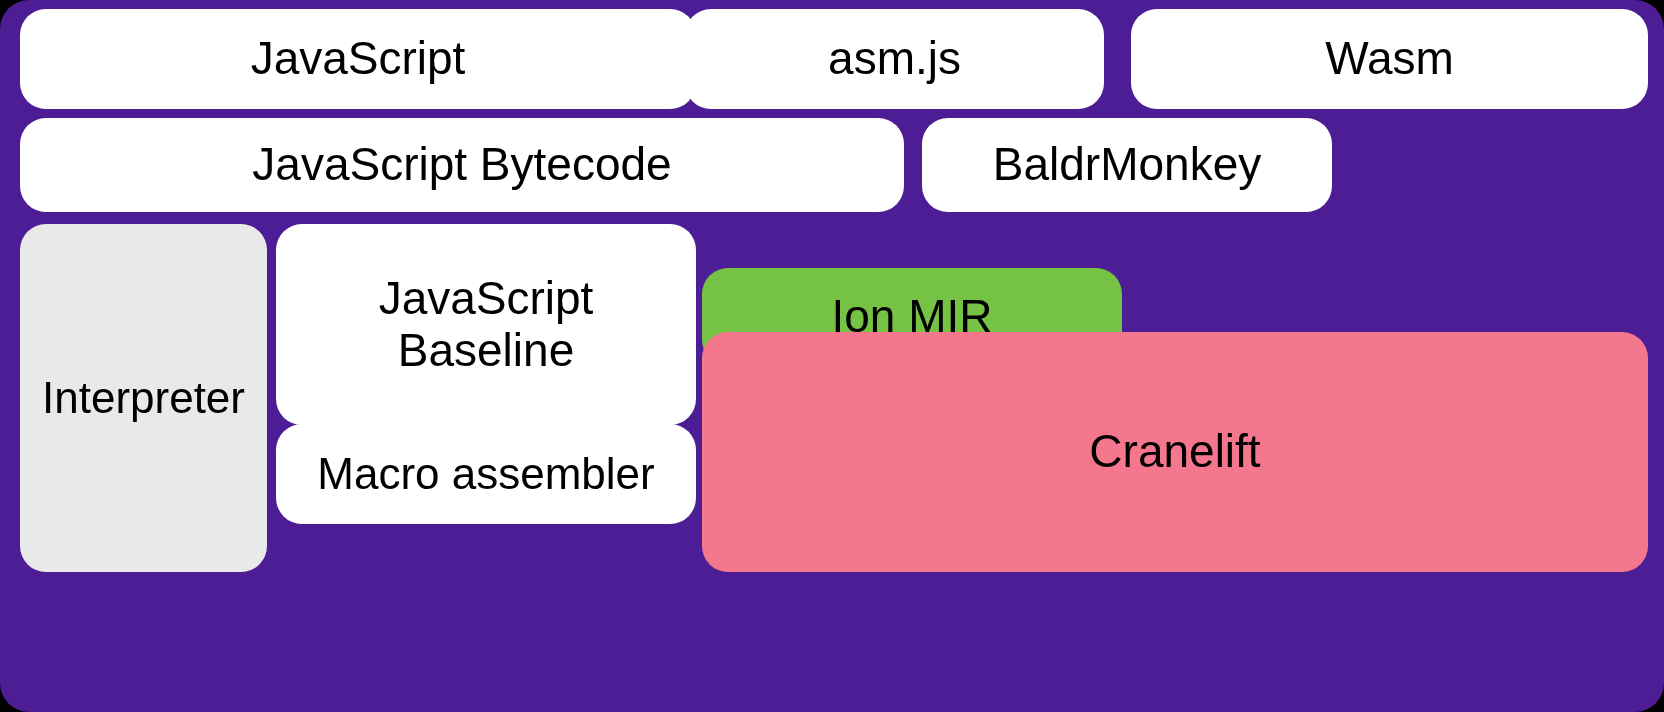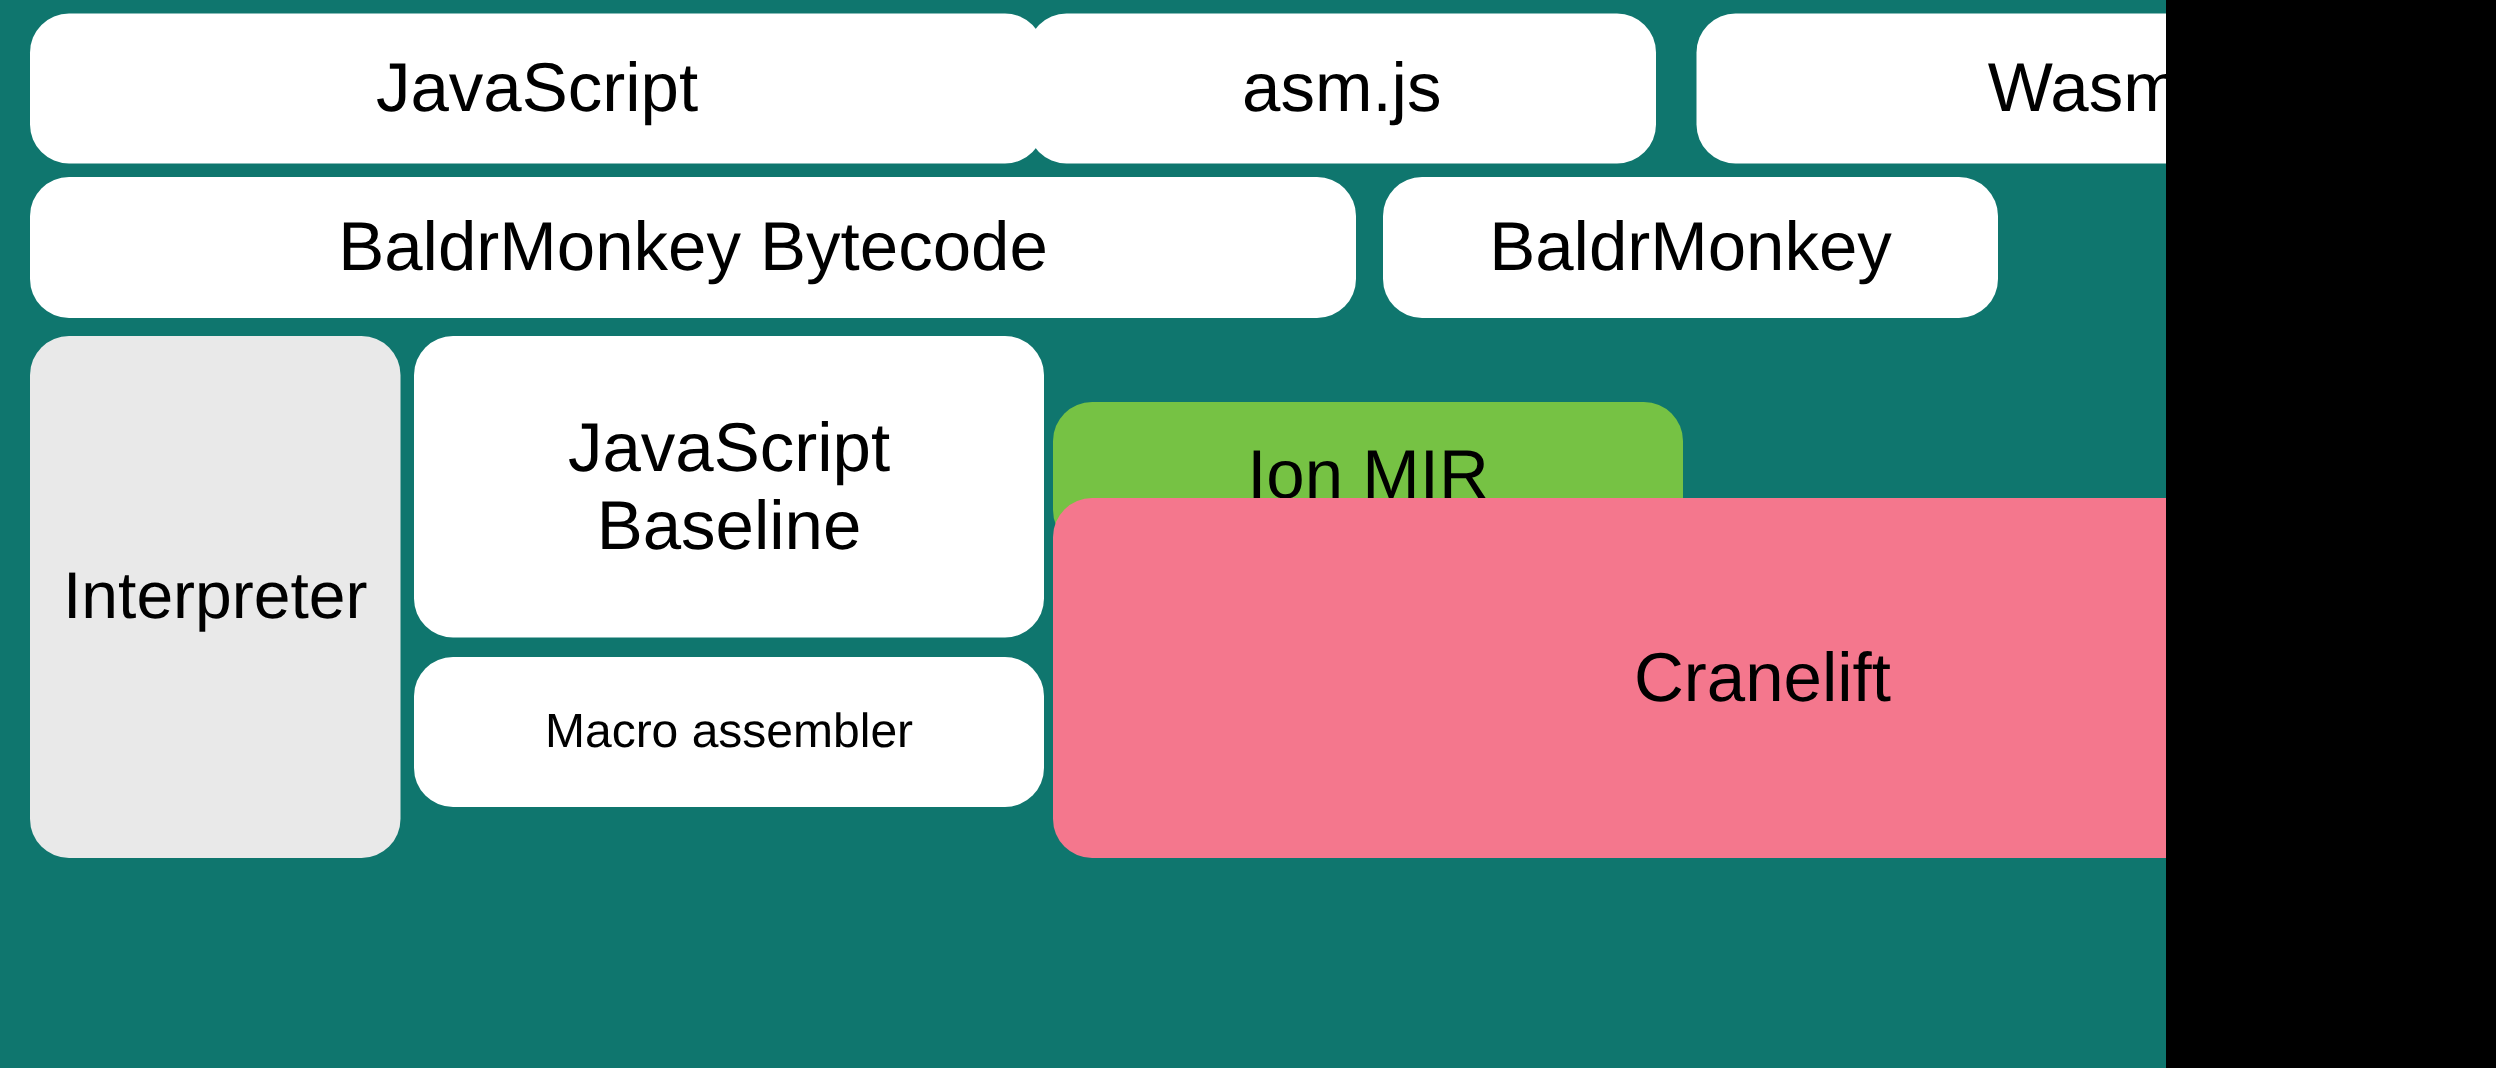--- a/index.html
+++ b/index.html
@@ -5,24 +5,25 @@
   html, body {
     margin: 0;
     padding: 0;
     background: #000000;
   }
   body {
     font-family: "Liberation Sans", sans-serif;
   }
   #stage {
     position: relative;
-    width: 1444px;
+    width: 1664px;
     height: 712px;
-    background: #0f766e;
+    background: #4c1d95;
     overflow: hidden;
+    border-radius: 29px;
   }
   .box {
     position: absolute;
     box-sizing: border-box;
     display: flex;
     align-items: center;
     justify-content: center;
     text-align: center;
     color: #000000;
     background: #ffffff;
@@ -45,41 +46,41 @@
 
   
   #b-jsbytecode   { left: 20px;   top: 118px; width: 884px; height: 94px; }
   #b-baldrmonkey  { left: 922px;  top: 118px; width: 410px; height: 94px; }
 
   
   #b-interpreter  { left: 20px;   top: 224px; width: 247px; height: 348px; font-size: 44px; }
 
   
   #b-jsbaseline   { left: 276px;  top: 224px; width: 420px; height: 201px; }
-  #b-macroasm     { left: 276px;  top: 438px; width: 420px; height: 100px; font-size: 32px; }
+  #b-macroasm     { left: 276px;  top: 424px; width: 420px; height: 100px; font-size: 44px; }
 
   
   #b-ionmir       { left: 702px;  top: 224px; width: 420px; height: 98px; margin-top: 44px; }
   #b-cranelift    { left: 702px;  top: 332px; width: 946px; height: 240px; }
 
   
   #b-nativecode   { left: 276px;  top: 578px; width: 1372px; height: 124px; }
 </style>
 </head>
 <body>
 
 <div id="stage">
 
   <div class="box" id="b-javascript">JavaScript</div>
 
   <div class="box" id="b-asmjs">asm.js</div>
 
   <div class="box" id="b-wasm">Wasm</div>
 
-  <div class="box" id="b-jsbytecode">BaldrMonkey Bytecode</div>
+  <div class="box" id="b-jsbytecode">JavaScript Bytecode</div>
 
   <div class="box" id="b-baldrmonkey">BaldrMonkey</div>
 
   <div class="box gray" id="b-interpreter">Interpreter</div>
 
   <div class="box" id="b-jsbaseline">JavaScript
 Baseline</div>
 
   <div class="box" id="b-macroasm">Macro assembler</div>
 

